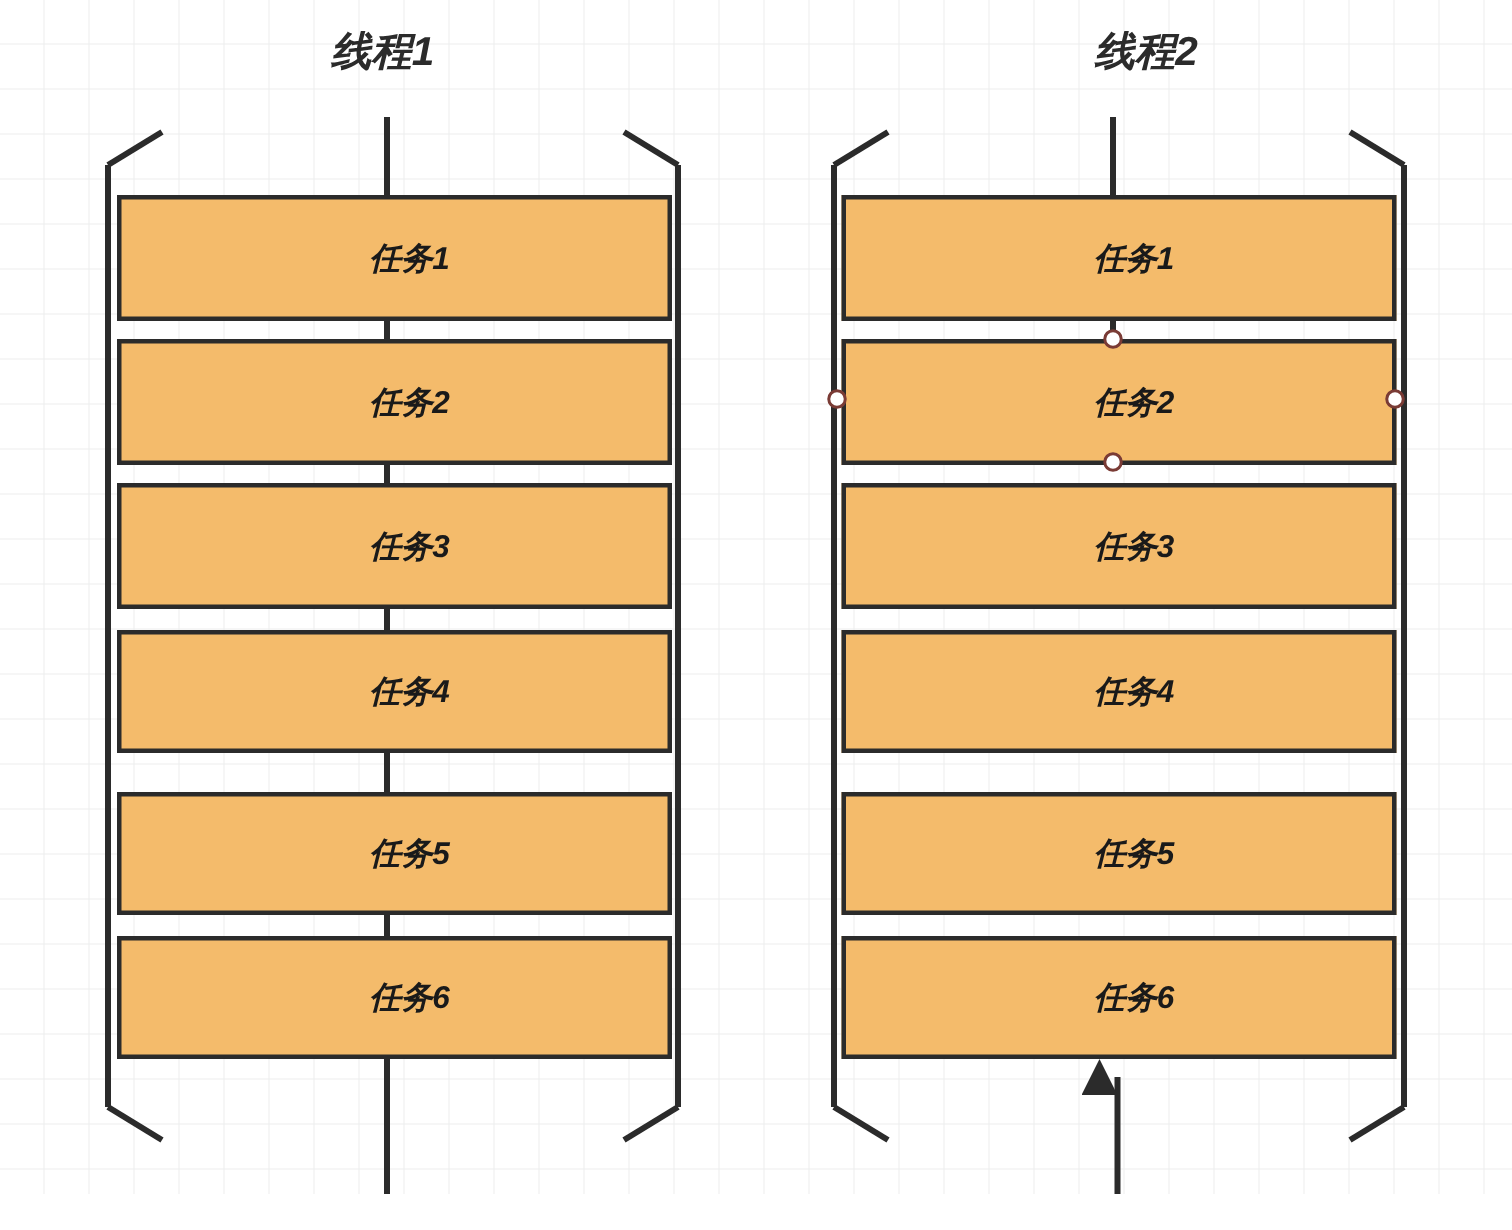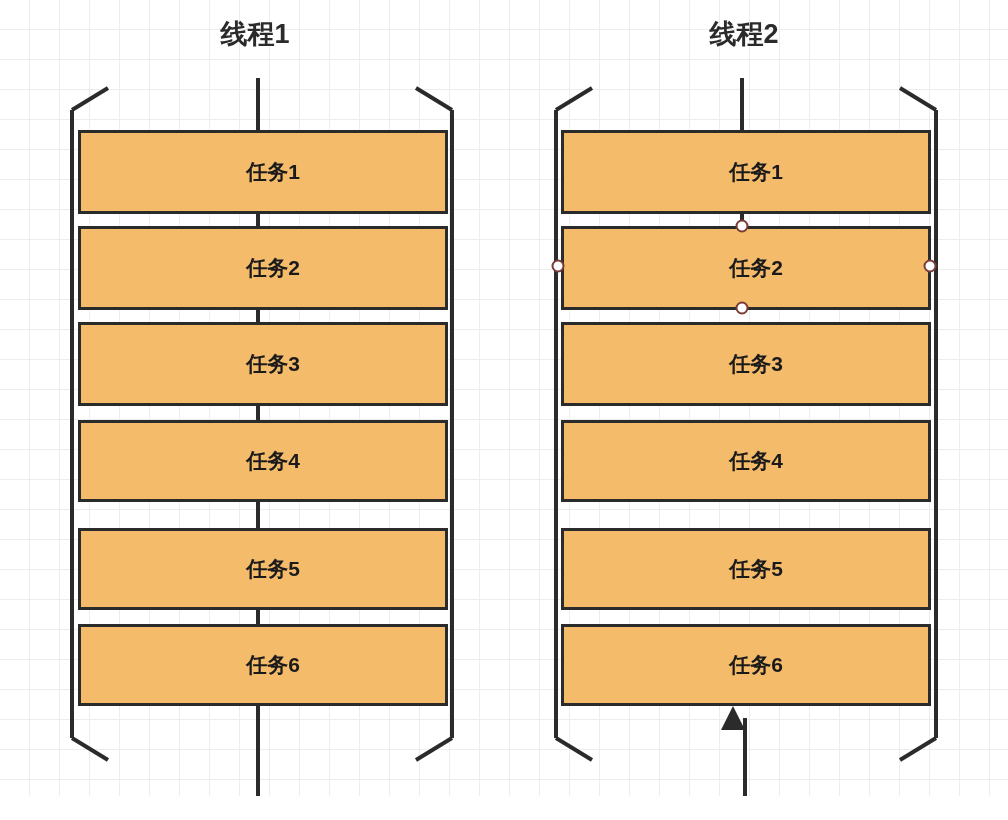--- a/index.html
+++ b/index.html
@@ -12,20 +12,21 @@
     width: 1008px;
     height: 796px;
     background-color: #ffffff;
     background-image:
       linear-gradient(to right, #eceded 1px, transparent 1px),
       linear-gradient(to bottom, #eceded 1px, transparent 1px);
     background-size: 30px 30px;
     background-position: -1px -1px;
     overflow: hidden;
     font-family: "Liberation Sans", "DejaVu Sans", sans-serif;
+    font-style: italic;
   }
   .diagram-svg {
     position: absolute;
     left: 0;
     top: 0;
     width: 1008px;
     height: 820px;
   }
   .title {
     position: absolute;
@@ -104,21 +105,21 @@
     </g>
 
     <path d="M258,78 L258,810" stroke="#2b2b2b" stroke-width="4" fill="none"></path>
 
     <path d="M742,78 L742,300" stroke="#2b2b2b" stroke-width="4" fill="none" marker-end="url(#arrow-down)"></path>
 
     <path d="M258,810 L745,810 L745,718" stroke="#2b2b2b" stroke-width="4" fill="none" stroke-linejoin="miter" marker-end="url(#arrow-up)"></path>
   </svg>
 
   <div class="title" style="left:255px; top:16px;">线程1</div>
-  <div class="title" style="left:744px; top:16px;">线程2</div>
+  <div class="title" style="left:764px; top:16px;">线程2</div>
 
   <div class="task-box" style="left:78px; top:130px; width:370px; height:84px;">
     <span class="task-label">任务1</span>
   </div>
   <div class="task-box" style="left:78px; top:226px; width:370px; height:84px;">
     <span class="task-label">任务2</span>
   </div>
   <div class="task-box" style="left:78px; top:322px; width:370px; height:84px;">
     <span class="task-label">任务3</span>
   </div>

